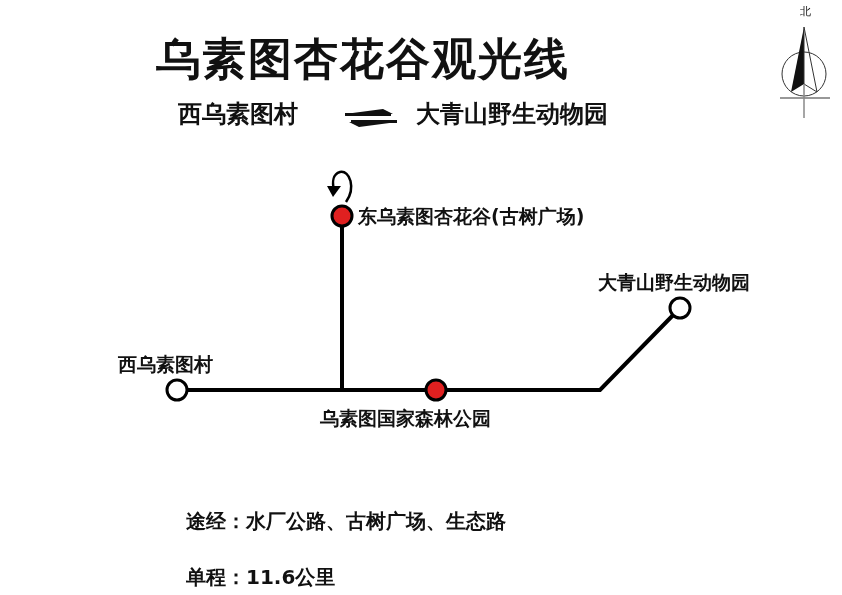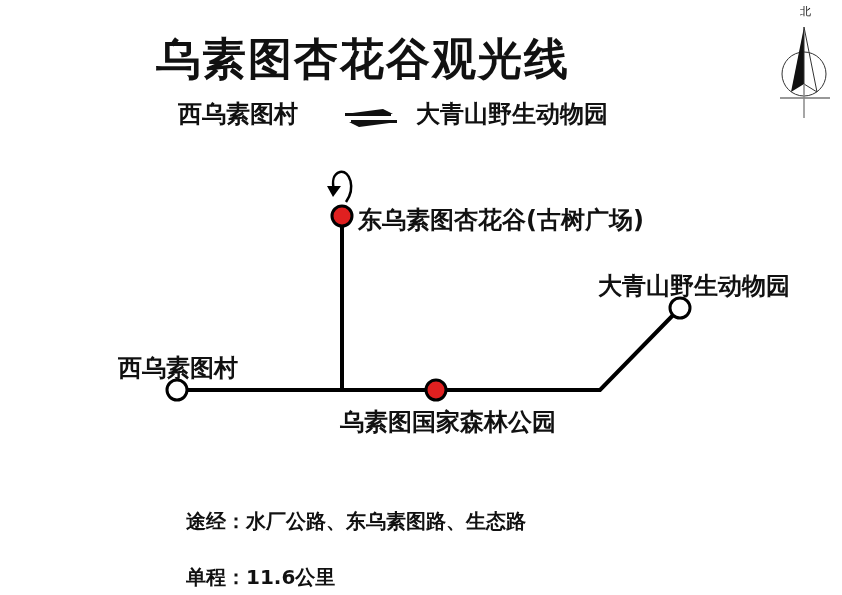--- a/index.html
+++ b/index.html
@@ -6,21 +6,21 @@
   body { width: 842px; height: 595px; position: relative; overflow: hidden;
          font-family: "DejaVu Sans", "Liberation Sans", sans-serif; color: #111; }
   .title { position: absolute; left: 0; width: 726px; top: 30px; text-align: center;
            font-size: 44px; font-weight: bold; letter-spacing: 2px; }
   .subtitle { position: absolute; top: 98px; left: 178px; width: 500px; height: 36px;
               font-size: 24px; font-weight: bold; }
   .subtitle .from { position: absolute; left: 0; top: 0; }
   .subtitle .to { position: absolute; left: 238px; top: 0; }
   .subtitle .arrows { position: absolute; left: 165px; top: 8px; }
   svg.map { position: absolute; left: 0; top: 0; }
-  .label { position: absolute; font-size: 24px; font-weight: bold; white-space: nowrap; text-align: right; }
+  .label { position: absolute; font-size: 19px; font-weight: bold; white-space: nowrap; text-align: right; }
   .info { position: absolute; left: 186px; font-size: 20px; font-weight: bold; white-space: nowrap; }
   .compass { position: absolute; left: 772px; top: 2px; width: 64px; height: 120px; }
   .compass .n { position: absolute; left: 28px; top: 2px; font-size: 11px; }
 </style>
 </head>
 <body>
 
 <div class="title">乌素图杏花谷观光线</div>
 
 <div class="subtitle">
@@ -59,16 +59,16 @@
 
   <circle cx="342" cy="216" r="10" fill="#e02020" stroke="#000" stroke-width="3"></circle>
   <circle cx="680" cy="308" r="10" fill="#fff" stroke="#000" stroke-width="3"></circle>
   <circle cx="177" cy="390" r="10" fill="#fff" stroke="#000" stroke-width="3"></circle>
   <circle cx="436" cy="390" r="10" fill="#e02020" stroke="#000" stroke-width="3"></circle>
 </svg>
 
 <div class="label" style="left:358px; top:204px;">东乌素图杏花谷(古树广场)</div>
 <div class="label" style="left:598px; top:270px;">大青山野生动物园</div>
 <div class="label" style="left:118px; top:352px;">西乌素图村</div>
-<div class="label" style="left:340px; top:406px;font-family:Liberation Serif, serif;">乌素图国家森林公园</div>
+<div class="label" style="left:320px; top:406px;font-family:Liberation Serif, serif;">乌素图国家森林公园</div>
 
-<div class="info" style="top:508px;">途经：水厂公路、东乌素图路、生态路</div>
+<div class="info" style="top:508px;">途经：水厂公路、古树广场、生态路</div>
 <div class="info" style="top:564px;">单程：11.6公里</div>
 
 </body></html>

